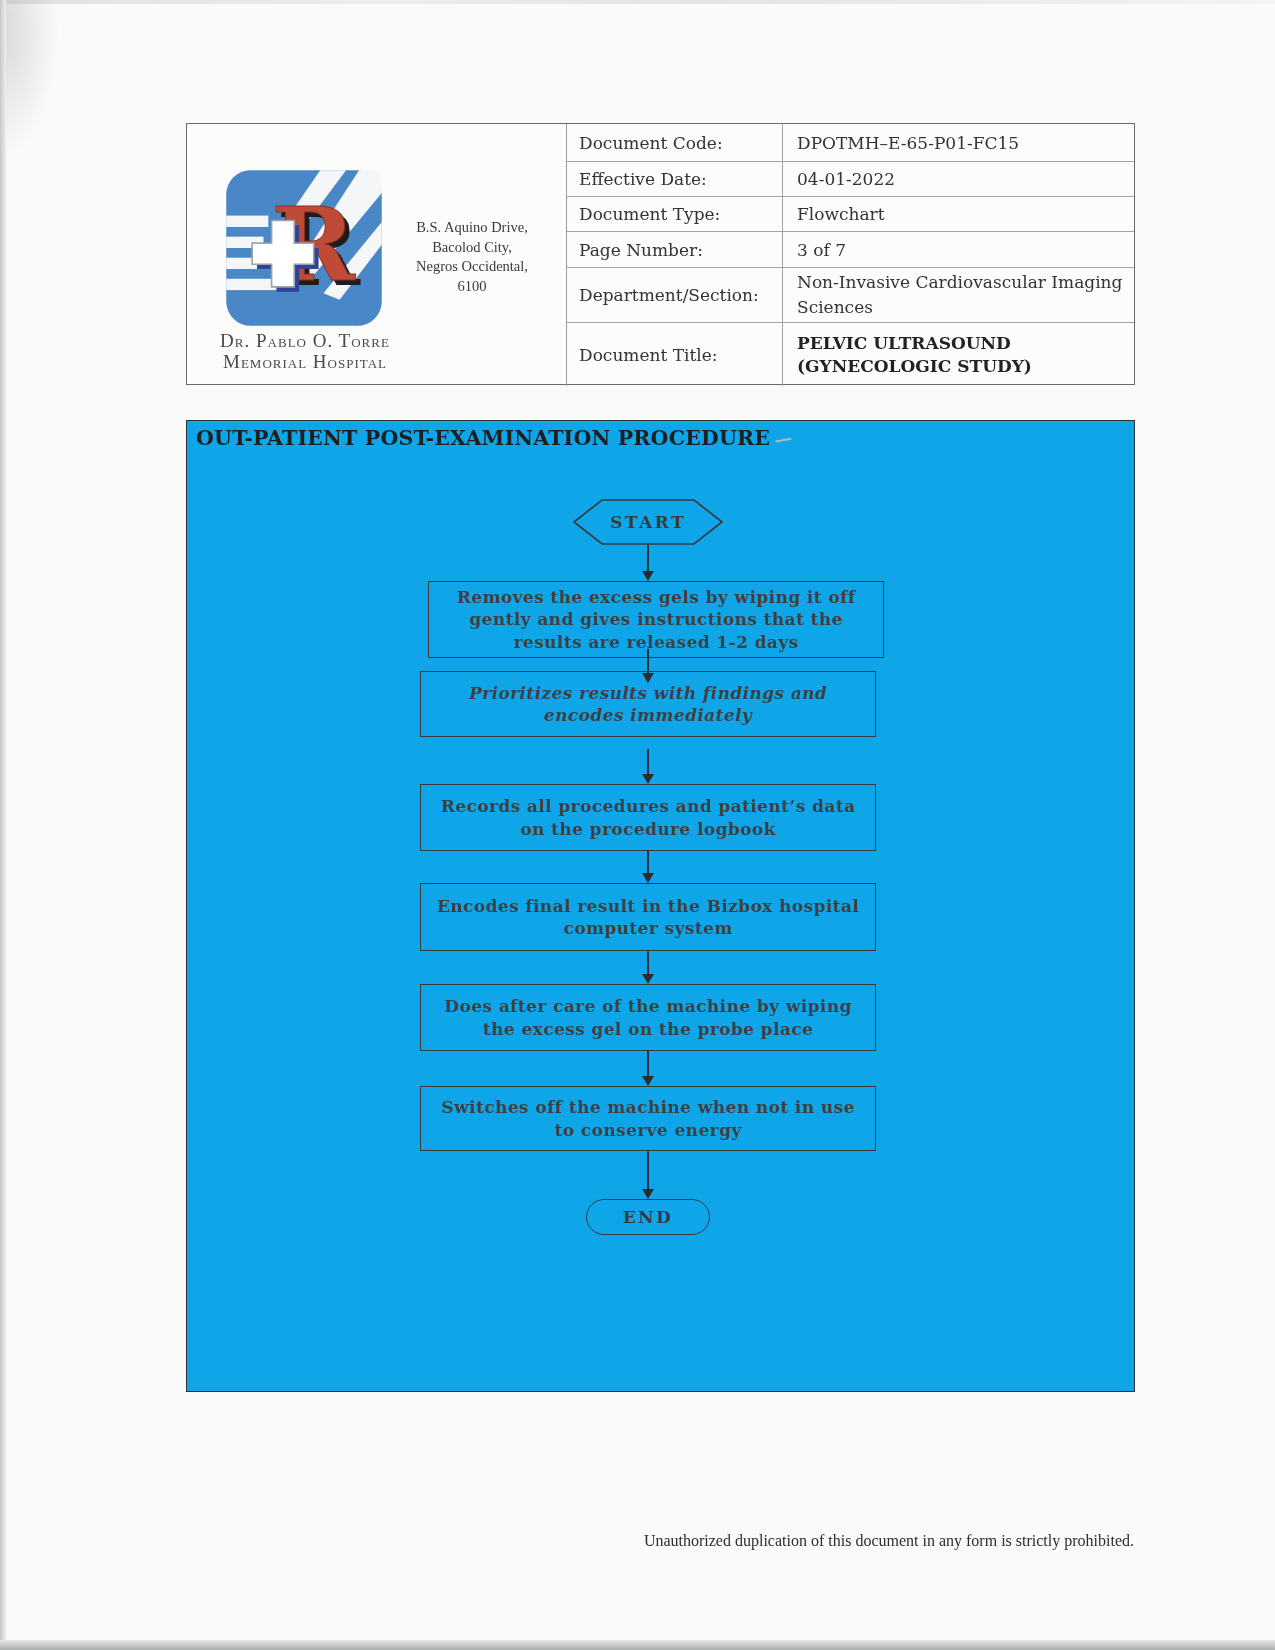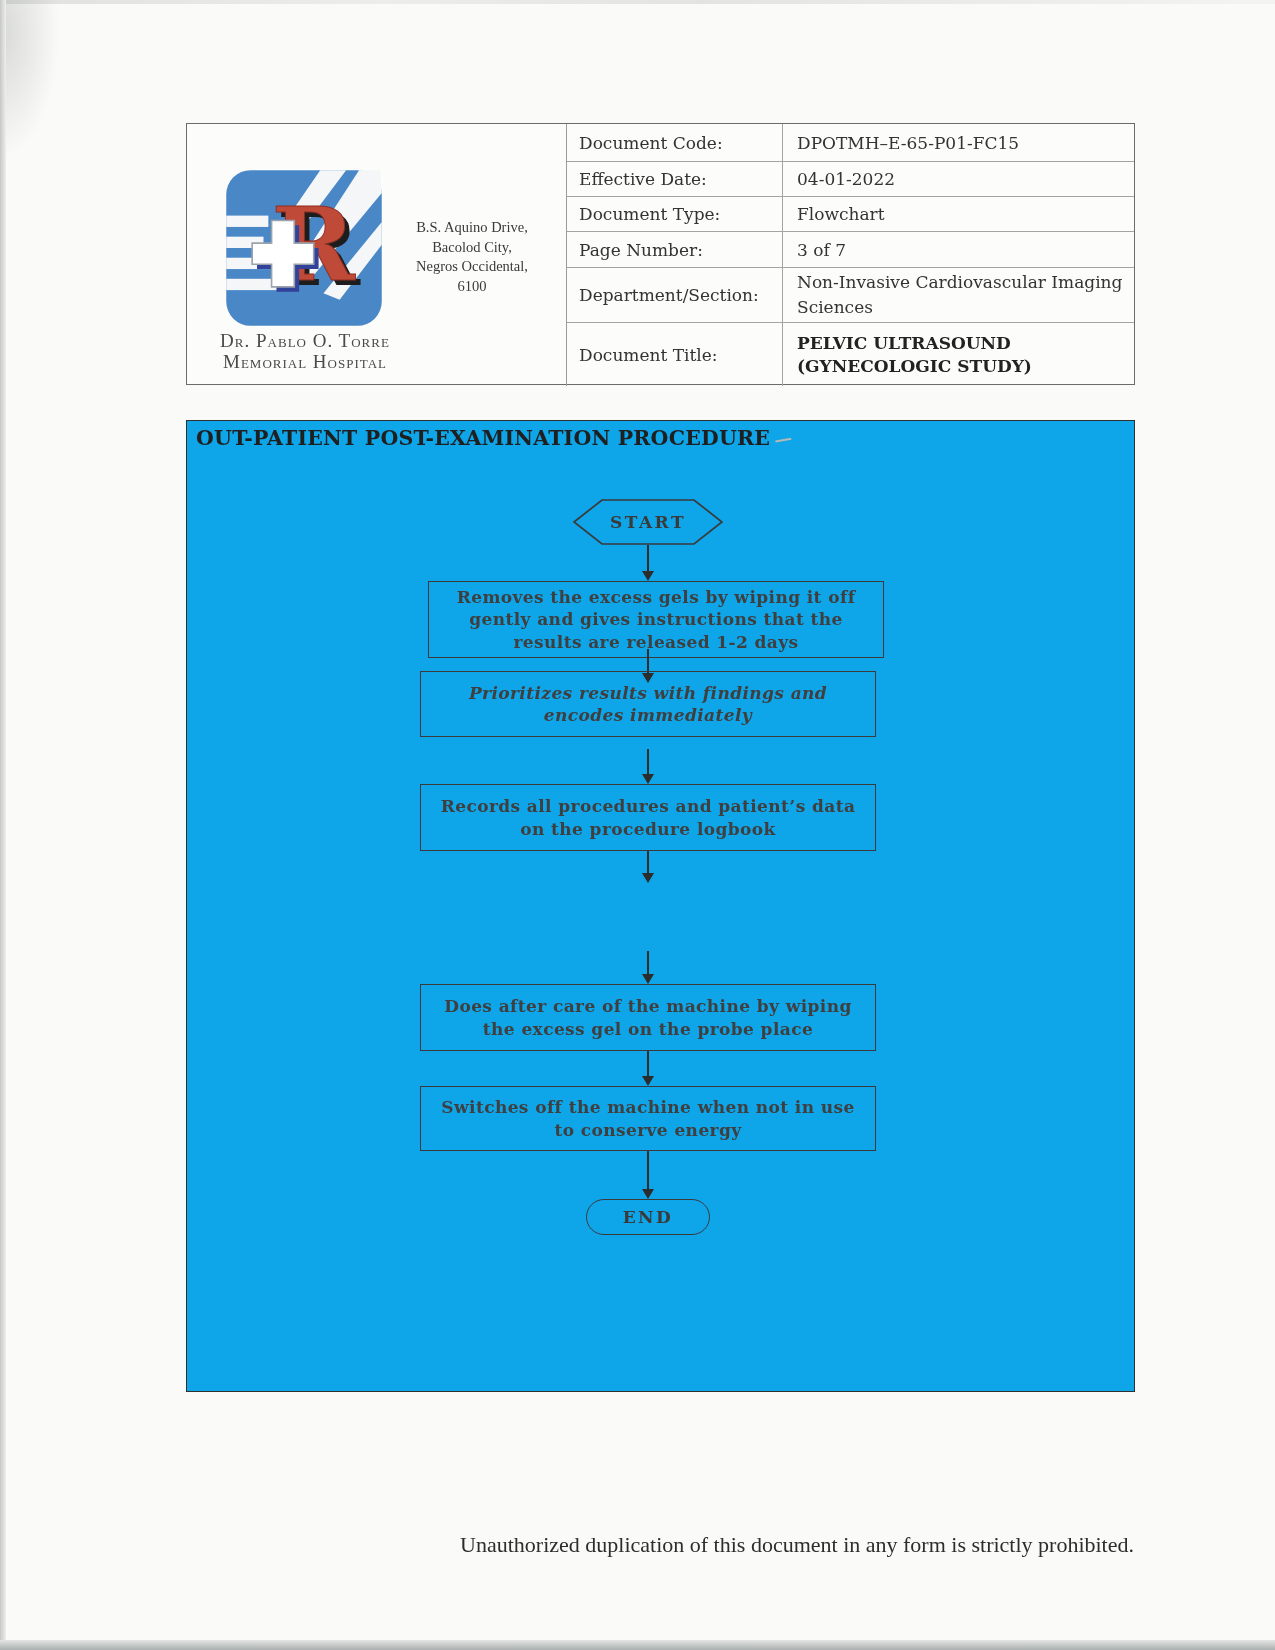--- a/index.html
+++ b/index.html
@@ -124,21 +124,21 @@
   }
   .arrow::after {
     content: ""; position: absolute; bottom: -9px; left: 50%;
     transform: translateX(-50%);
     border: 6px solid transparent; border-bottom: none;
     border-top: 10px solid #2c2c2c;
   }
 
   .footer {
     position: absolute; top: 1532px; right: 141px;
-    font-size: 22px; color: #2d2d2d;
+    font-size: 16px; color: #2d2d2d;
     font-family: "Liberation Serif", serif;
   }
 </style>
 </head>
 <body>
 
 <div class="page">
   <div class="edge-top"></div>
   <div class="corner-smudge"></div>
   <div class="edge-left"></div>
@@ -223,20 +223,23 @@
     </div>
 
     <div class="arrow" style="top:328px; height:26px;"></div>
 
     <div class="node-box" style="top:363px; min-height:67px;">
       <span>Records all procedures and patient’s data on the procedure logbook</span>
     </div>
 
     <div class="arrow" style="top:430px; height:23px;"></div>
 
+    <div class="node-box" style="top:462px; min-height:68px;">
+      <span>Encodes final result in the Bizbox hospital computer system</span>
+    </div>
 
     <div class="arrow" style="top:530px; height:24px;"></div>
 
     <div class="node-box" style="top:563px; min-height:67px;">
       <span>Does after care of the machine by wiping the excess gel on the probe place</span>
     </div>
 
     <div class="arrow" style="top:630px; height:26px;"></div>
 
     <div class="node-box" style="top:665px; min-height:65px;">

